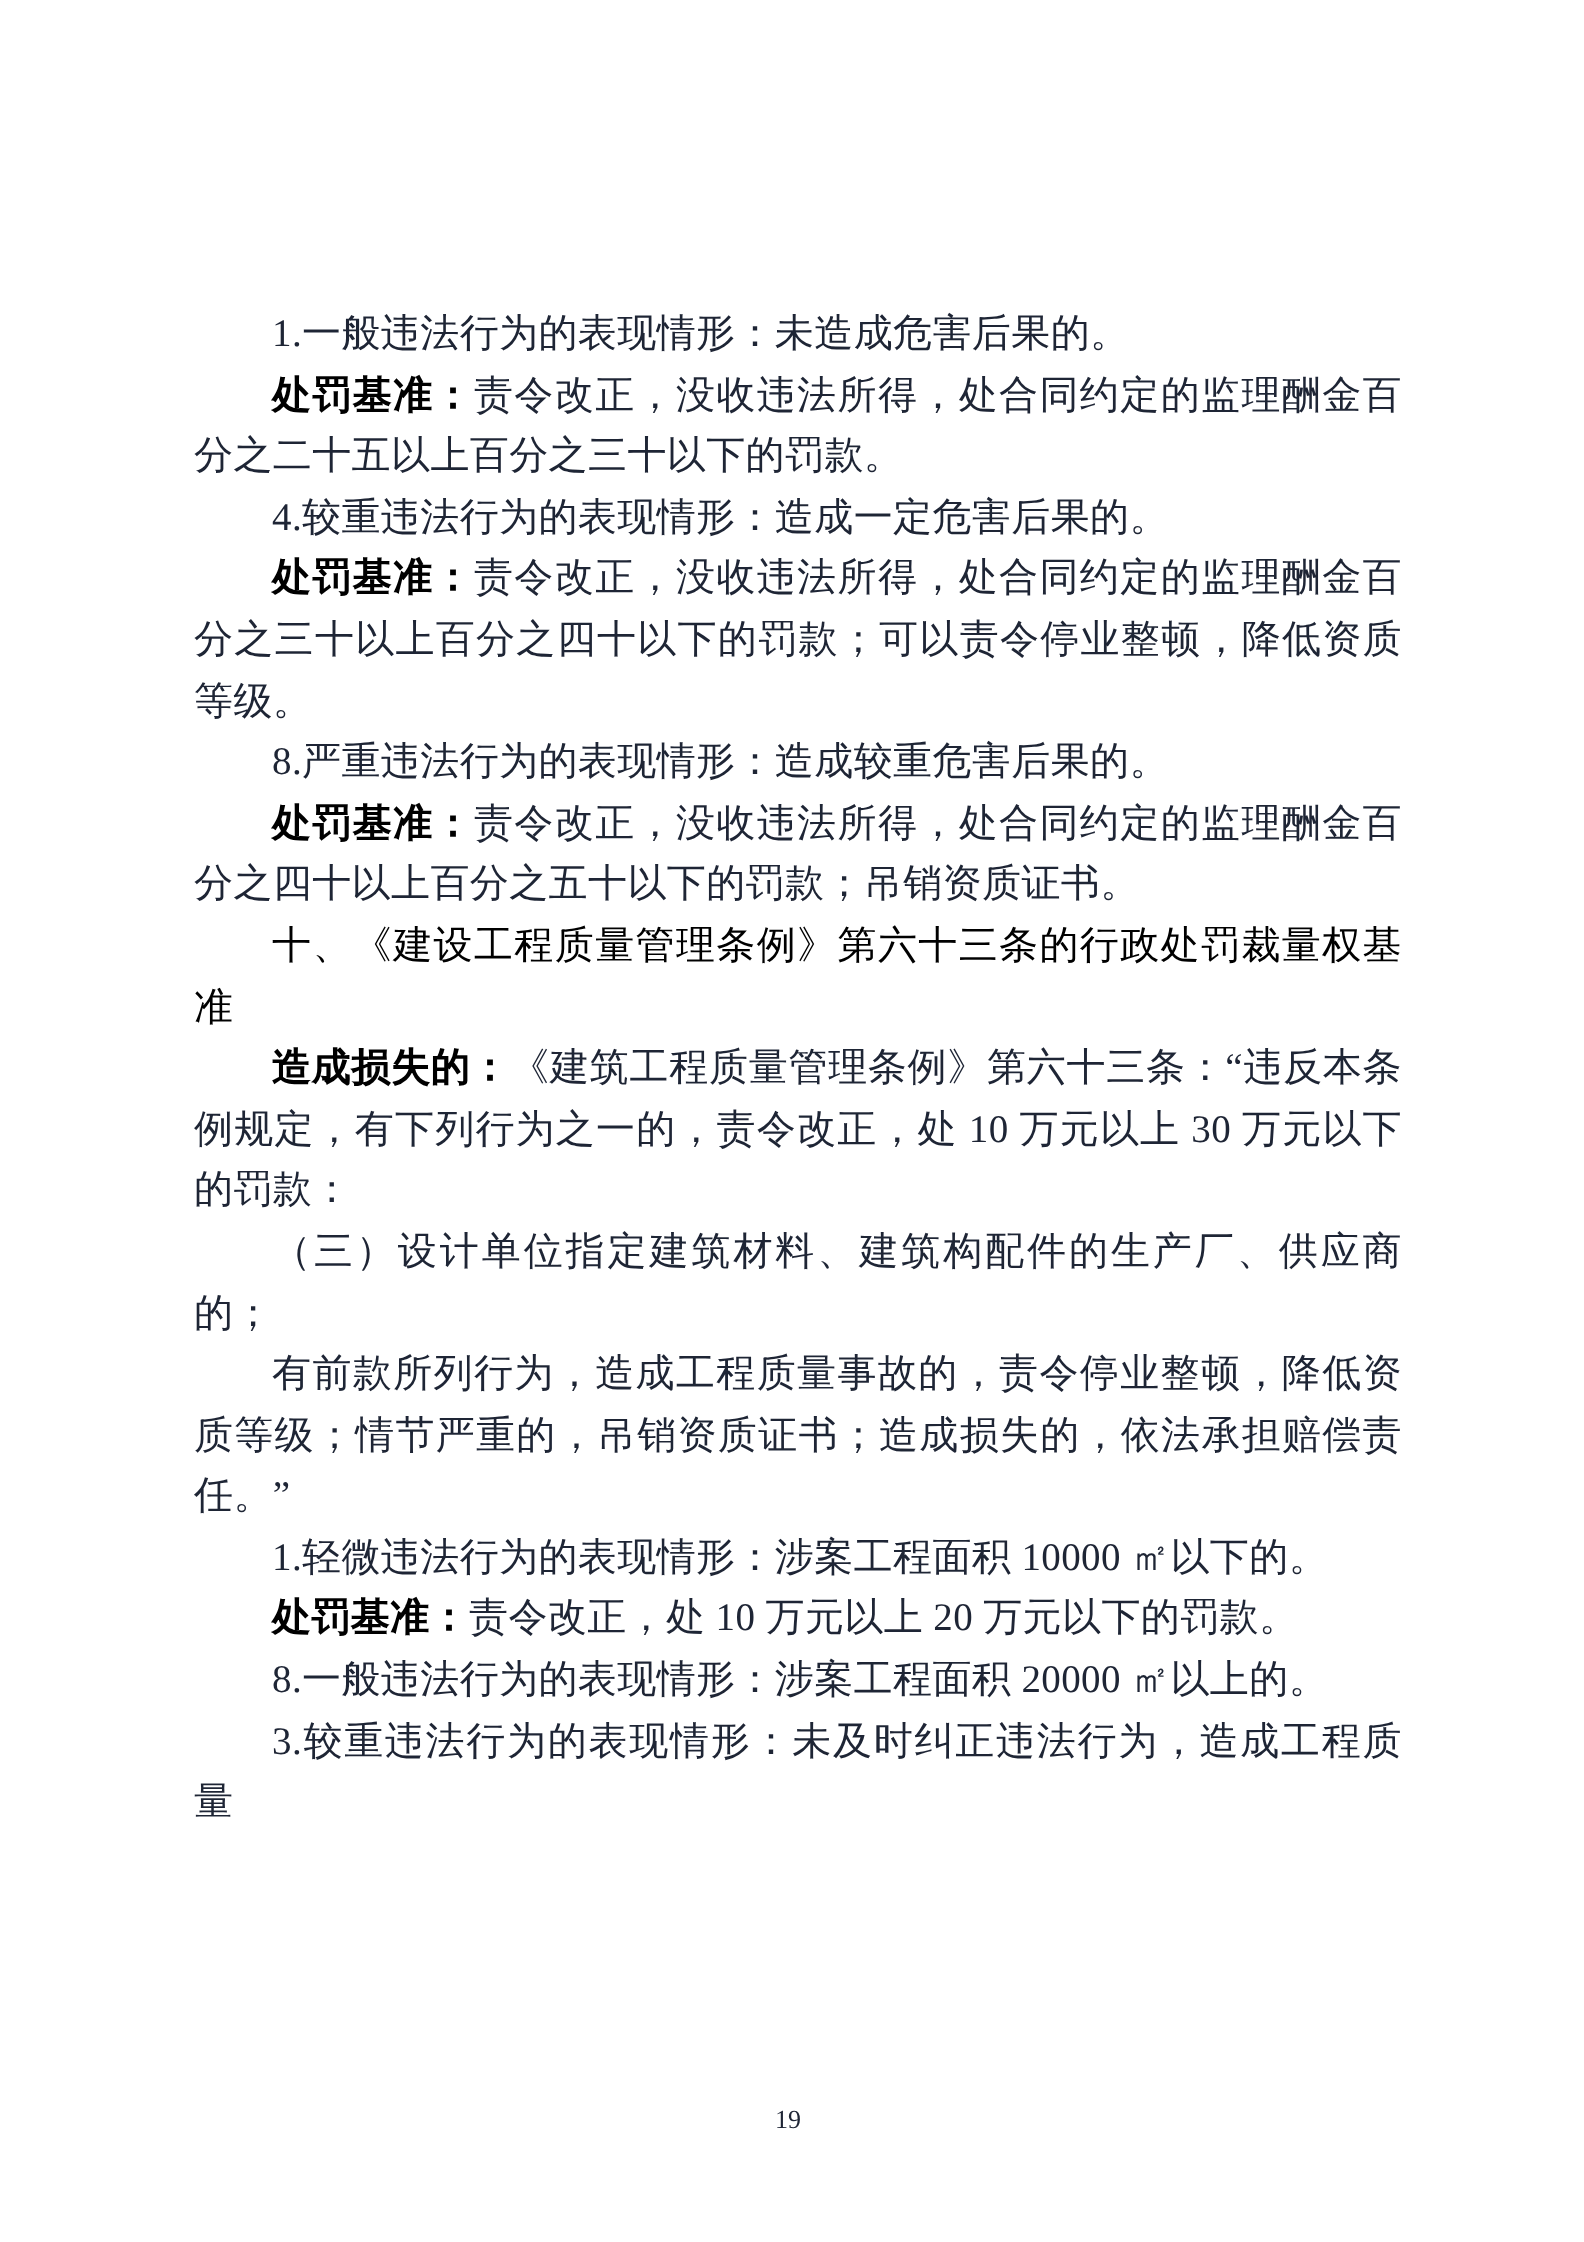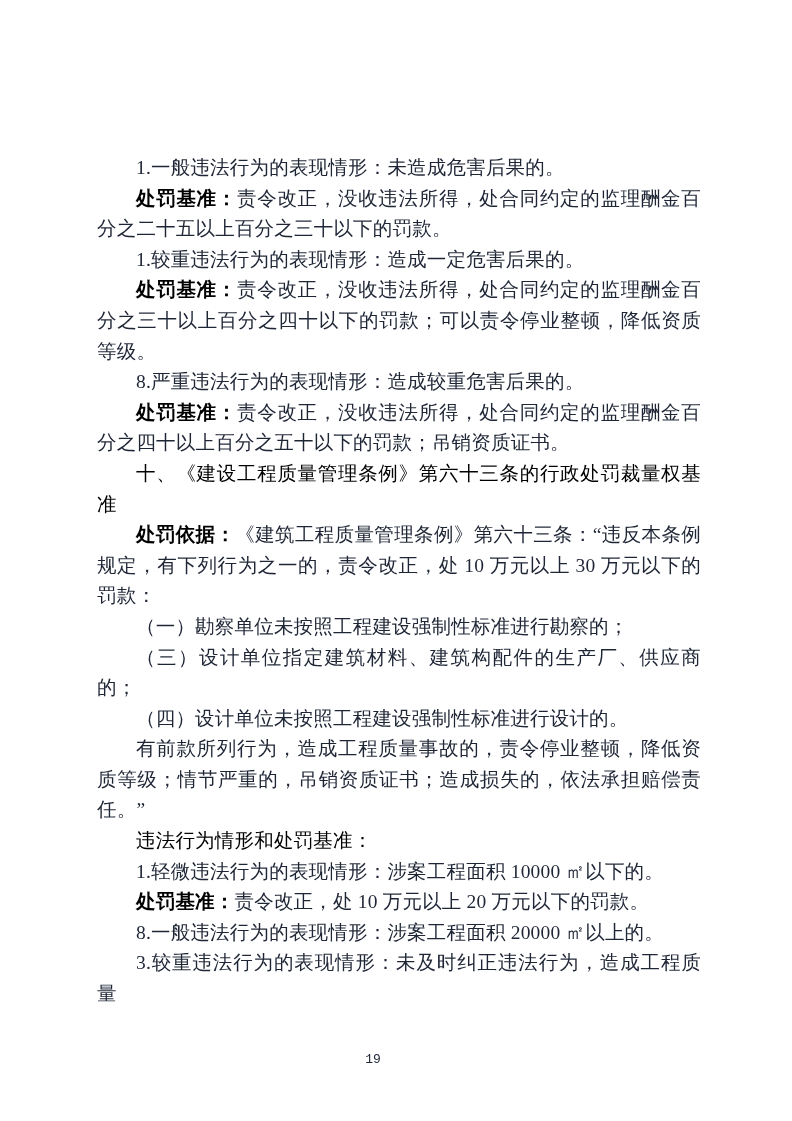--- a/index.html
+++ b/index.html
@@ -45,55 +45,53 @@
     color: #000000;
   }
   .pageno {
     position: absolute;
     left: 0;
     top: 1038px;
     width: 746px;
     text-align: center;
     font-size: 13px;
     color: #1e2535;
-    font-family: Liberation Mono, monospace;
+    font-family: Liberation Serif, serif;
+    padding-left: 21px;
   }
 </style>
 </head>
 <body>
 
 <div class="sheet">
   <div class="content">
 
     <p class="para"><b class="lbl"></b><span>1.一般违法行为的表现情形：未造成危害后果的。</span></p>
 
     <p class="para"><b class="lbl">处罚基准：</b><span>责令改正，没收违法所得，处合同约定的监理酬金百分之二十五以上百分之三十以下的罚款。</span></p>
 
-    <p class="para"><b class="lbl"></b><span>1.较重违法行为的表现情形：造成一定危害后果的。</span></p>
+    <p class="para"><b class="lbl"></b><span>4.较重违法行为的表现情形：造成一定危害后果的。</span></p>
 
     <p class="para"><b class="lbl">处罚基准：</b><span>责令改正，没收违法所得，处合同约定的监理酬金百分之三十以上百分之四十以下的罚款；可以责令停业整顿，降低资质等级。</span></p>
 
     <p class="para"><b class="lbl"></b><span>8.严重违法行为的表现情形：造成较重危害后果的。</span></p>
 
     <p class="para"><b class="lbl">处罚基准：</b><span>责令改正，没收违法所得，处合同约定的监理酬金百分之四十以上百分之五十以下的罚款；吊销资质证书。</span></p>
 
     <p class="para bold"><span>十、《建设工程质量管理条例》第六十三条的行政处罚裁量权基准</span></p>
 
-    <p class="para"><b class="lbl">处罚依据：</b><span>《建筑工程质量管理条例》第六十三条：“违反本条例规定，有下列行为之一的，责令改正，处 10 万元以上 30 万元以下的罚款：</span></p>
+    <p class="para"><b class="lbl">造成损失的：</b><span>《建筑工程质量管理条例》第六十三条：“违反本条例规定，有下列行为之一的，责令改正，处 10 万元以上 30 万元以下的罚款：</span></p>
 
-    <p class="para"><span>（一）勘察单位未按照工程建设强制性标准进行勘察的；</span></p>
 
 
     <p class="para"><span>（三）设计单位指定建筑材料、建筑构配件的生产厂、供应商的；</span></p>
 
-    <p class="para"><span>（四）设计单位未按照工程建设强制性标准进行设计的。</span></p>
 
     <p class="para"><span>有前款所列行为，造成工程质量事故的，责令停业整顿，降低资质等级；情节严重的，吊销资质证书；造成损失的，依法承担赔偿责任。”</span></p>
 
-    <p class="para bold"><span>违法行为情形和处罚基准：</span></p>
 
     <p class="para"><span>1.轻微违法行为的表现情形：涉案工程面积 10000 ㎡以下的。</span></p>
 
     <p class="para"><b class="lbl">处罚基准：</b><span>责令改正，处 10 万元以上 20 万元以下的罚款。</span></p>
 
     <p class="para"><span>8.一般违法行为的表现情形：涉案工程面积 20000 ㎡以上的。</span></p>
 
 
     <p class="para"><span>3.较重违法行为的表现情形：未及时纠正违法行为，造成工程质量</span></p>
 

